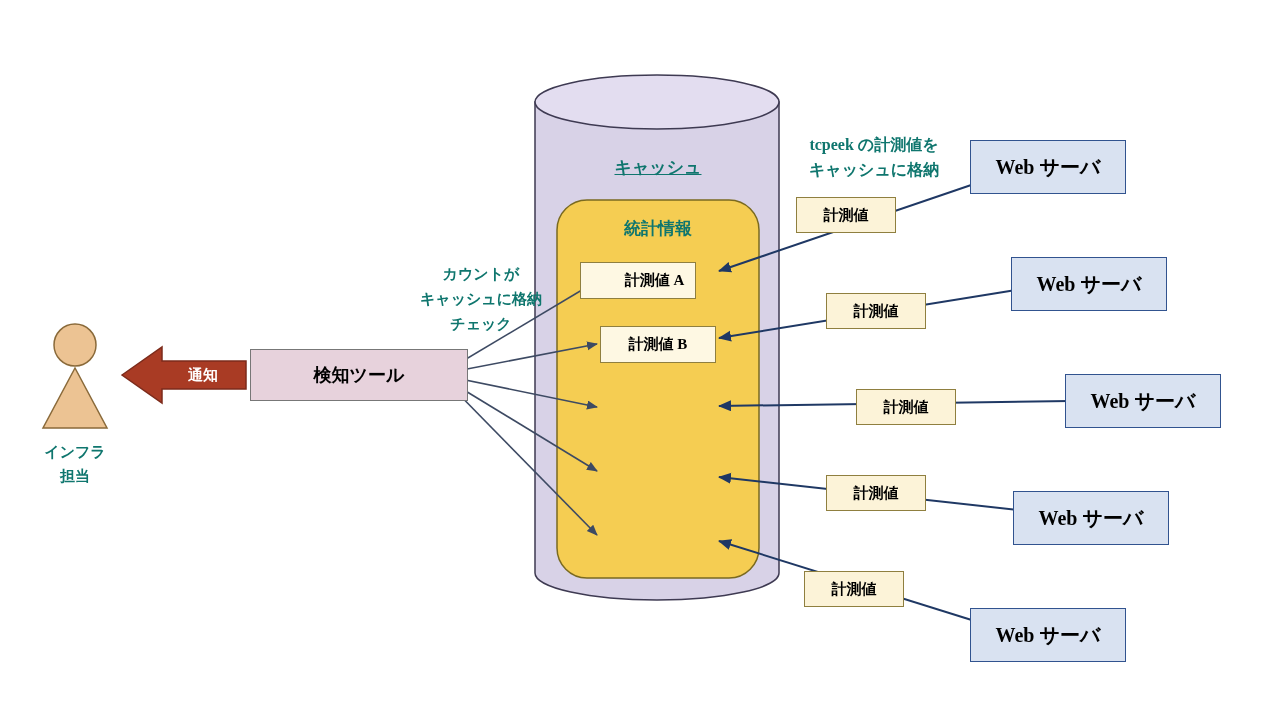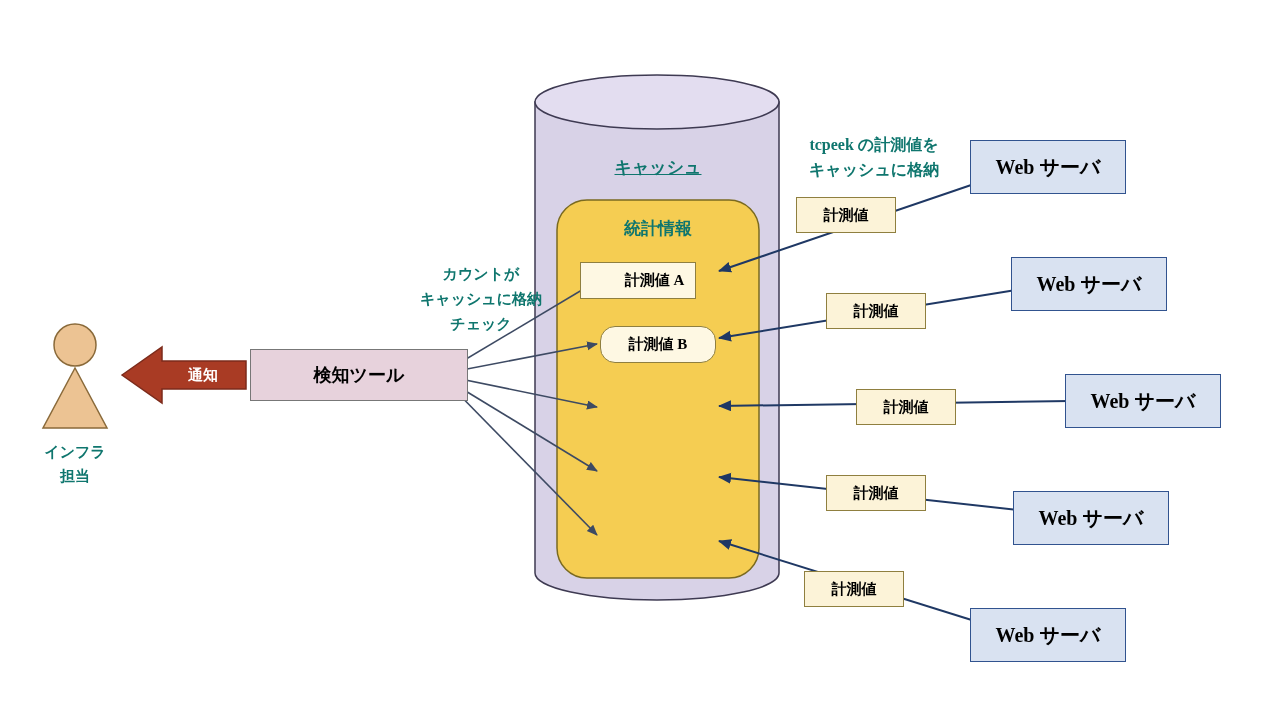--- a/index.html
+++ b/index.html
@@ -67,21 +67,21 @@
     <polygon points="122,375 162,347 162,361 246,361 246,389 162,389 162,403" fill="#A93B24" stroke="#7C2B1B" stroke-width="1.5"></polygon>
 
     <circle cx="75" cy="345" r="21" fill="#ECC393" stroke="#8A6A3A" stroke-width="1.5"></circle>
     <path d="M 75 368 L 43 428 L 107 428 Z" fill="#ECC393" stroke="#8A6A3A" stroke-width="1.5"></path>
   </svg>
 
   <div class="floatlabel" style="left:658px;top:156px;font-size:17px;text-decoration:underline;">キャッシュ</div>
   <div class="floatlabel" style="left:658px;top:217px;font-size:17px;">統計情報</div>
 
   <div class="node metric" style="left:580px;top:262px;padding-left:33px;">計測値 A</div>
-  <div class="node metric" style="left:600px;top:326px;border-radius:15px;">計測値 B</div>
+  <div class="node metric" style="left:600px;top:326px;">計測値 B</div>
 
   <div class="node tag" style="left:796px;top:197px;">計測値</div>
   <div class="node tag" style="left:826px;top:293px;">計測値</div>
   <div class="node tag" style="left:856px;top:389px;">計測値</div>
   <div class="node tag" style="left:826px;top:475px;">計測値</div>
   <div class="node tag" style="left:804px;top:571px;">計測値</div>
 
   <div class="node ws" style="left:970px;top:140px;">Web サーバ</div>
   <div class="node ws" style="left:1011px;top:257px;">Web サーバ</div>
   <div class="node ws" style="left:1065px;top:374px;">Web サーバ</div>

